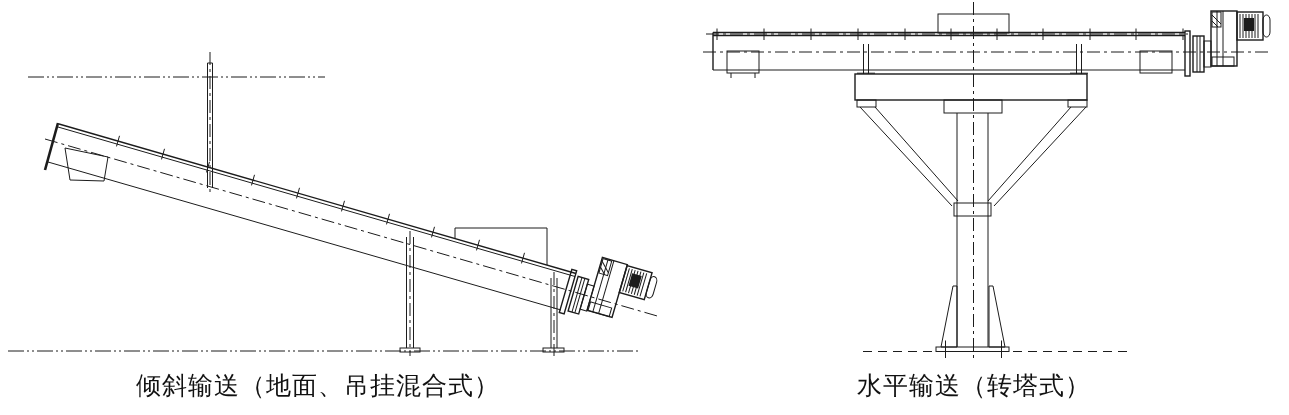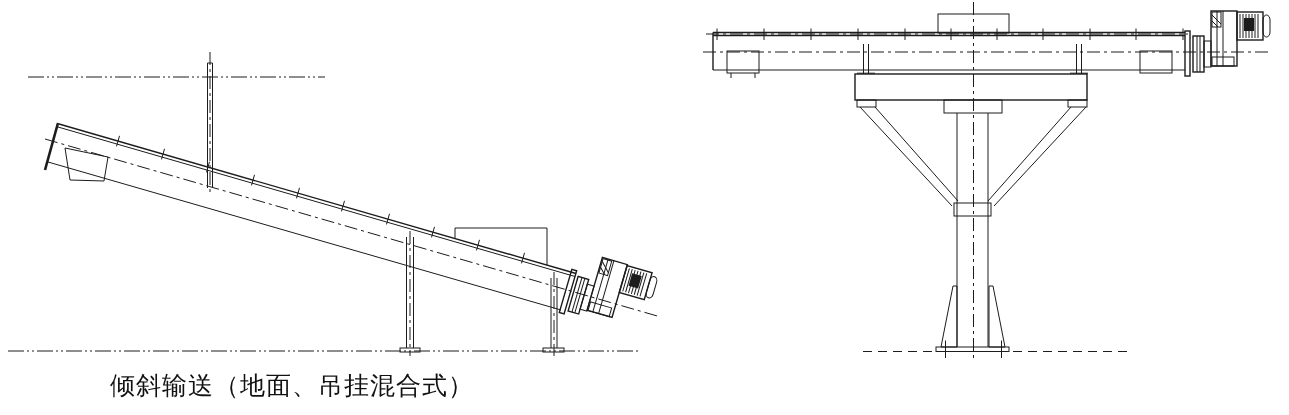--- a/index.html
+++ b/index.html
@@ -1,19 +1,19 @@
 <!DOCTYPE html>
 <html><head>
 <meta charset="utf-8">
 <style>
   html,body{margin:0;padding:0;background:#ffffff;}
   #stage{position:relative;width:1289px;height:415px;background:#ffffff;overflow:hidden;
          font-family:"Liberation Serif", serif;}
   svg{position:absolute;left:0;top:0;}
-  .cap{position:absolute;color:#111;font-size:25px;text-align:left;letter-spacing:1px;
+  .cap{position:absolute;color:#111;font-size:25px;text-align:right;letter-spacing:1px;
        font-family:"Liberation Serif", serif; white-space:nowrap;}
   
   .ln  {stroke:#1c1c1c; stroke-width:1;   fill:none;}
   .ln2 {stroke:#1c1c1c; stroke-width:1.4; fill:none;}
   .thk {stroke:#1c1c1c; stroke-width:2.6; fill:none;}
   .dd2 {stroke:#1c1c1c; stroke-width:1;   fill:none; stroke-dasharray:16 3 2 3 2 3;} 
   .cdd {stroke:#1c1c1c; stroke-width:1;   fill:none; stroke-dasharray:13 4 3 4;}     
   .dsh {stroke:#1c1c1c; stroke-width:1.2; fill:none; stroke-dasharray:9 6;}          
   .fil {fill:#1c1c1c; stroke:none;}
 </style>
@@ -212,14 +212,15 @@
         <rect class="fil" x="1244" y="18" width="10" height="13"></rect>
         <rect class="ln" x="1263" y="15" width="7" height="22" rx="5"></rect>
       </g>
     </g>
 
     <line class="dsh" x1="863" y1="351.5" x2="1127" y2="351.5"></line>
   </g>
 </svg>
 
 <div class="cap" style="left:110px;top:369px;width:390px">倾斜输送（地面、吊挂混合式）</div>
+<div class="cap" style="left:791px;top:369px;width:300px">水平输送（转塔式）</div>
 
 </div>
 
 </body></html>

